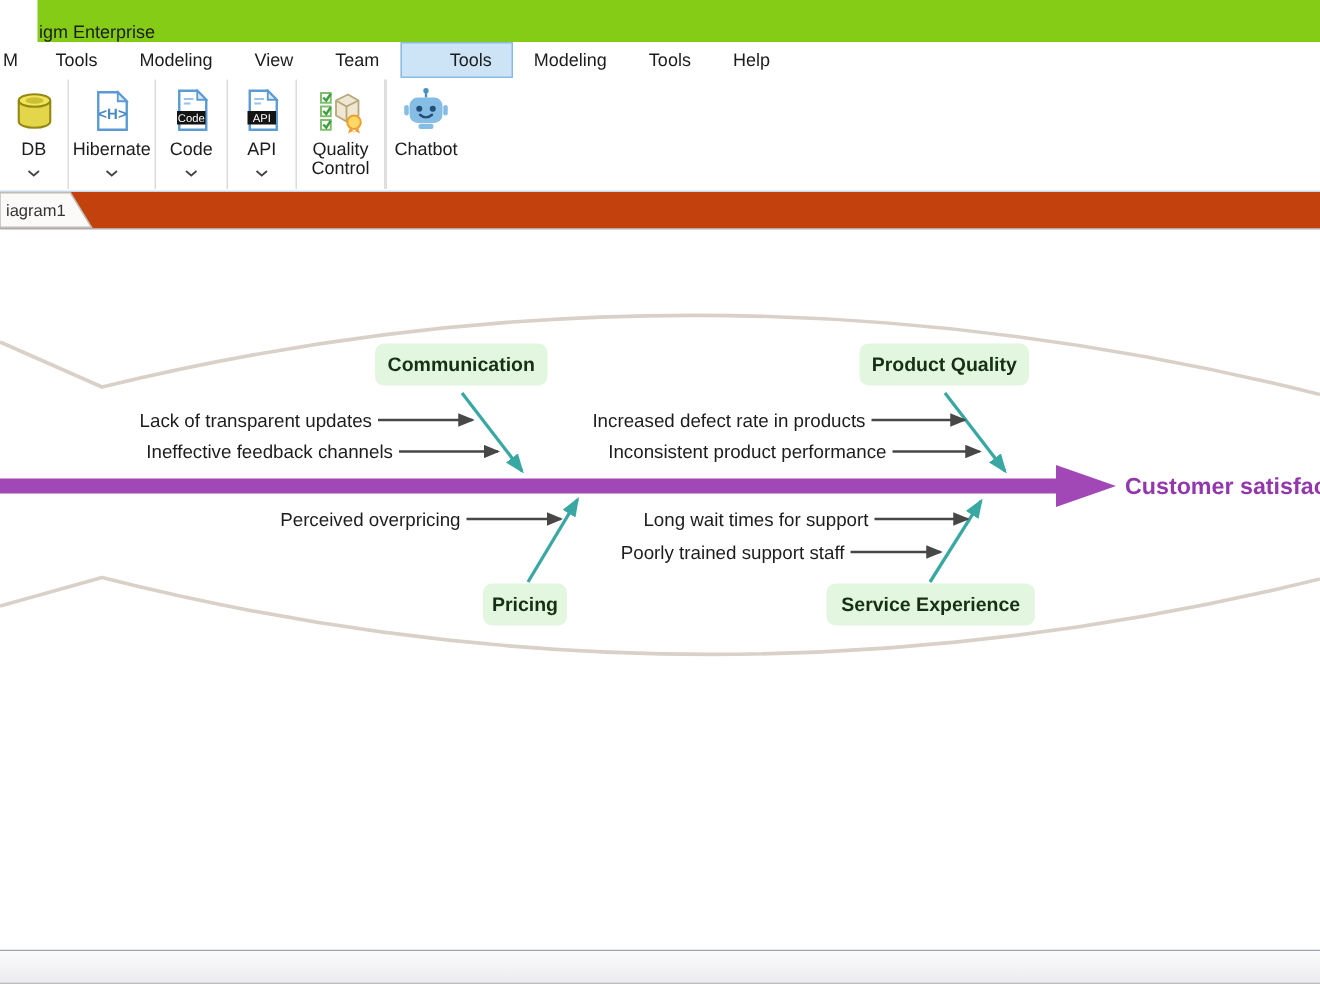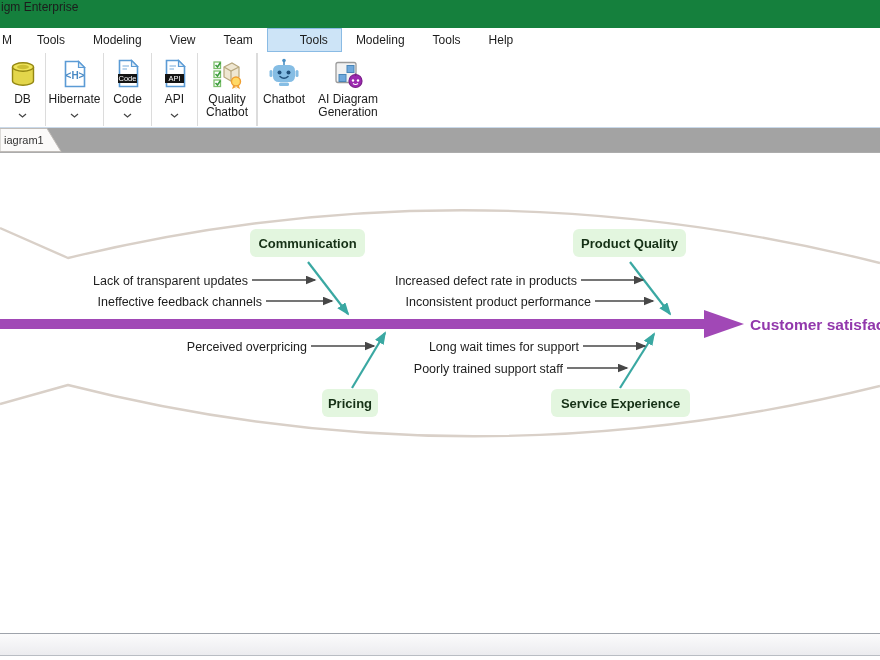--- a/index.html
+++ b/index.html
@@ -2,37 +2,37 @@
 <html><head>
 <meta charset="utf-8">
 <style>
   html,body{margin:0;padding:0;}
   body{
     width:880px;height:660px;overflow:hidden;position:relative;
     background:#ffffff;font-family:"Liberation Sans",sans-serif;
     -webkit-font-smoothing:antialiased;
   }
   
-  .titlebar{height:28px;display:flex;align-items:flex-start;background:#15803d;}
+  .titlebar{height:28px;display:flex;align-items:flex-end;background:#84cc16;margin-left:25px;}
   .titlebar .title{font-size:12px;color:#1c1c1c;margin-left:1px;}
   
   .menubar{height:24px;display:flex;align-items:stretch;background:#fff;font-size:12px;color:#1c1c1c;}
   .menu-item{display:flex;align-items:center;padding:0 13px;border:1px solid transparent;}
   .menu-item:first-child{padding:0 10px 0 1px;}
   .menu-item.active{background:#cde4f7;border:1px solid #8abbe4;padding-left:32px;}
   
   .ribbon{height:75px;border-bottom:1px solid #c9d9ea;display:flex;align-items:stretch;background:#fff;}
   .rb{display:flex;flex-direction:column;align-items:center;justify-content:flex-start;
       padding-top:4px;font-size:12px;color:#1c1c1c;text-align:center;line-height:13px;}
   .rb .icn{height:36px;display:flex;align-items:center;justify-content:center;}
   .rb .lbl{margin-top:1px;text-align:center;}
   .vsep{width:1px;background:#dcdcdc;margin:1px 0;}
   .chev{margin-top:2px;}
   
-  .tabbar{height:24px;background:#a3a3a3;border-bottom:1px solid #acacac;position:relative;}
+  .tabbar{height:24px;background:#c2410c;border-bottom:1px solid #acacac;position:relative;}
   .tabbar svg{position:absolute;left:0;top:0;}
   .tab-label{font-size:11px;fill:#333;}
   
   .canvas{position:relative;height:480px;background:#fff;}
   .canvas svg.diagram{position:absolute;left:0;top:0;}
   .cause{font-size:12.5px;fill:#1d1d1d;}
   .cat{font-size:13px;font-weight:bold;fill:#153015;}
   .effect{font-size:15.5px;font-weight:bold;fill:#9238ac;}
   
   .statusbar{height:21px;border-top:1px solid #9ea3ab;border-bottom:1px solid #b9bdc3;
@@ -165,21 +165,21 @@
           <polyline points="5.5,25 7.5,27 10.5,22.5"></polyline>
         </g>
         <polygon points="14,9 22,5 29,9 29,19 21,23 14,19" fill="#efe7d2" stroke="#b7a77e" stroke-width="1.2"></polygon>
         <polyline points="14,9 21,13 29,9" fill="none" stroke="#b7a77e" stroke-width="1.2"></polyline>
         <line x1="21" y1="13" x2="21" y2="23" stroke="#b7a77e" stroke-width="1.2"></line>
         <circle cx="26" cy="23.5" r="4.5" fill="#ffd966" stroke="#ef9f31" stroke-width="1.4"></circle>
         <polygon points="23.5,26.5 22,31 25,29.5 26.5,31" fill="#ef9f31"></polygon>
         <polygon points="28.5,26.5 30,31 27,29.5 25.8,31" fill="#ef9f31"></polygon>
       </svg>
     </span>
-    <span class="lbl">Quality Chatbot</span>
+    <span class="lbl">Quality Control</span>
   </div>
   <div class="vsep"></div>
 
   <div class="vsep"></div>
 
   <div class="rb" style="width:52px">
     <span class="icn">
       <svg width="32" height="32" viewBox="0 0 32 32">
         <line x1="16" y1="2.5" x2="16" y2="7" stroke="#4a90c4" stroke-width="1.6"></line>
         <circle cx="16" cy="2.5" r="1.8" fill="#4a90c4"></circle>
@@ -188,35 +188,20 @@
         <rect x="5" y="7" width="22" height="17" rx="5.5" fill="#85bde4"></rect>
         <circle cx="11.5" cy="14.5" r="2" fill="#1f4e79"></circle>
         <circle cx="20.5" cy="14.5" r="2" fill="#1f4e79"></circle>
         <path d="M12 18.5 q4 3.5 8 0" fill="none" stroke="#1f4e79" stroke-width="1.6" stroke-linecap="round"></path>
         <rect x="11" y="24.5" width="10" height="3.5" rx="1.5" fill="#85bde4"></rect>
       </svg>
     </span>
     <span class="lbl">Chatbot</span>
   </div>
 
-  <div class="rb" style="width:76px">
-    <span class="icn">
-      <svg width="32" height="32" viewBox="0 0 32 32">
-        <rect x="4" y="4.5" width="20" height="20" rx="2" fill="#f2f2f2" stroke="#9a9a9a" stroke-width="1.3"></rect>
-        <rect x="15" y="7.5" width="7" height="7" fill="#6fa8dc" stroke="#4a86b8"></rect>
-        <rect x="7" y="16.5" width="7" height="7" fill="#6fa8dc" stroke="#4a86b8"></rect>
-        <circle cx="23.5" cy="23" r="6.5" fill="#9c27b0" stroke="#7b1f8a" stroke-width="1.2"></circle>
-        <line x1="23.5" y1="15.5" x2="23.5" y2="18" stroke="#7b1f8a" stroke-width="1.4"></line>
-        <circle cx="21" cy="22.5" r="1.2" fill="#ffffff"></circle>
-        <circle cx="26" cy="22.5" r="1.2" fill="#ffffff"></circle>
-        <path d="M21 25.5 q2.5 2 5 0" fill="none" stroke="#ffffff" stroke-width="1.2"></path>
-      </svg>
-    </span>
-    <span class="lbl">AI Diagram Generation</span>
-  </div>
 </div>
 
 <div class="tabbar">
   <svg width="80" height="24" viewBox="0 0 80 24">
     <path d="M0,23.5 L0,0.5 L47,0.5 L61,23.5 Z" fill="#fbfaf9" stroke="#c0bcb8"></path>
     <text class="tab-label" x="4" y="16">iagram1</text>
   </svg>
 </div>
 
 <div class="canvas">

